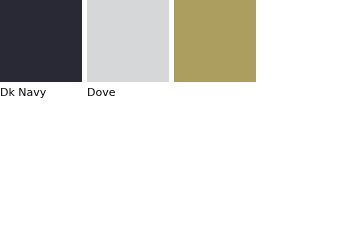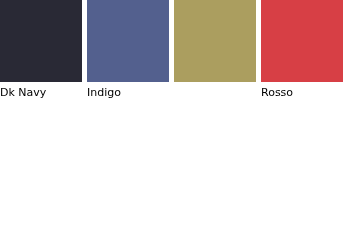--- a/index.html
+++ b/index.html
@@ -44,28 +44,24 @@
 </head>
 <body>
 
 <div id="palette-grid">
 
   <div class="swatch-cell">
     <span class="swatch-chip" style="background-color: rgb(41, 41, 53);"></span>
     <span class="swatch-label">Dk Navy</span>
   </div>
 
+  <div class="swatch-cell">
+    <span class="swatch-chip" style="background-color: rgb(214, 215, 217);"></span>
+    <span class="swatch-label">Dove</span>
+  </div>
 
-  <div class="swatch-cell">
-    <span class="swatch-chip" style="background-color: rgb(83, 96, 142);"></span>
-    <span class="swatch-label">Indigo</span>
-  </div>
 
   <div class="swatch-cell">
     <span class="swatch-chip" style="background-color: rgb(171, 158, 95);"></span>
   </div>
 
-  <div class="swatch-cell">
-    <span class="swatch-chip" style="background-color: rgb(215, 63, 69);"></span>
-    <span class="swatch-label">Rosso</span>
-  </div>
 
 </div>
 
 </body></html>

